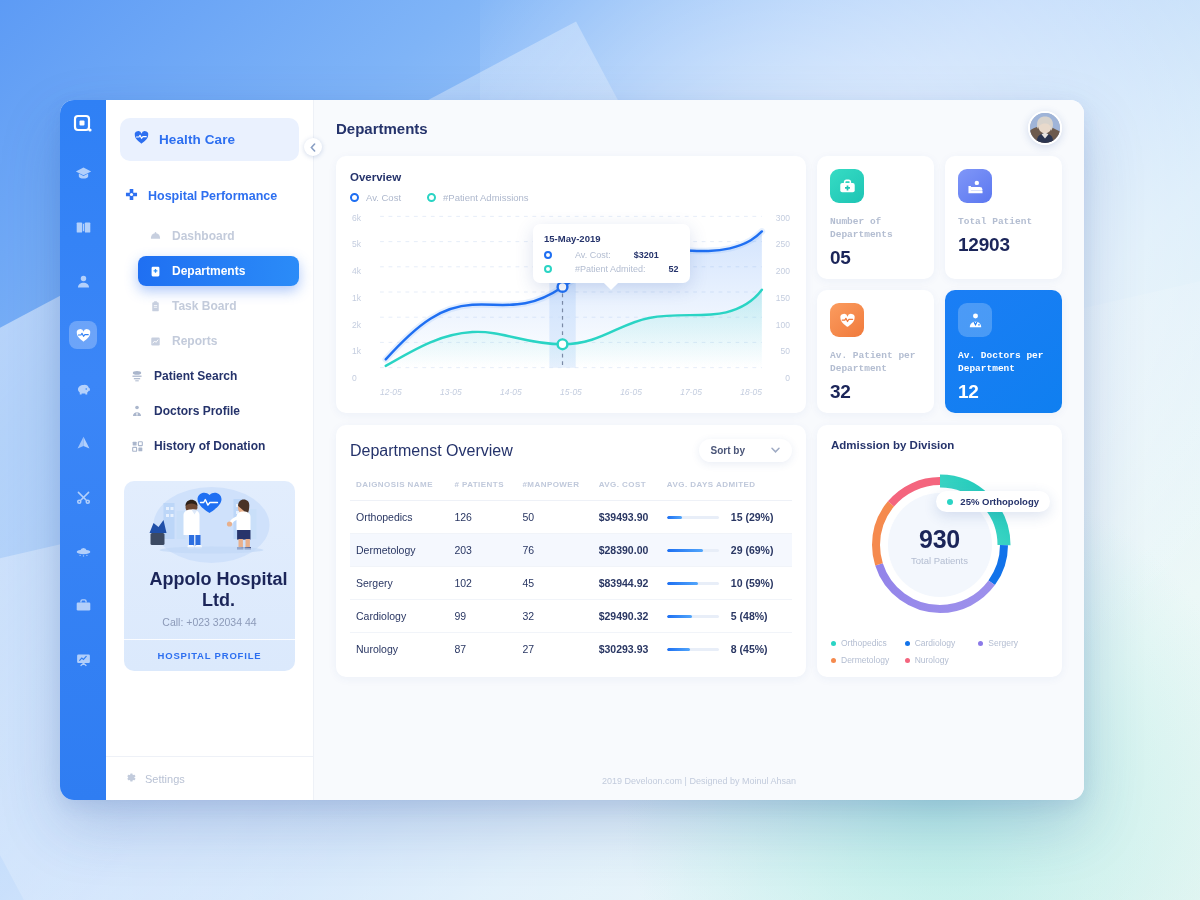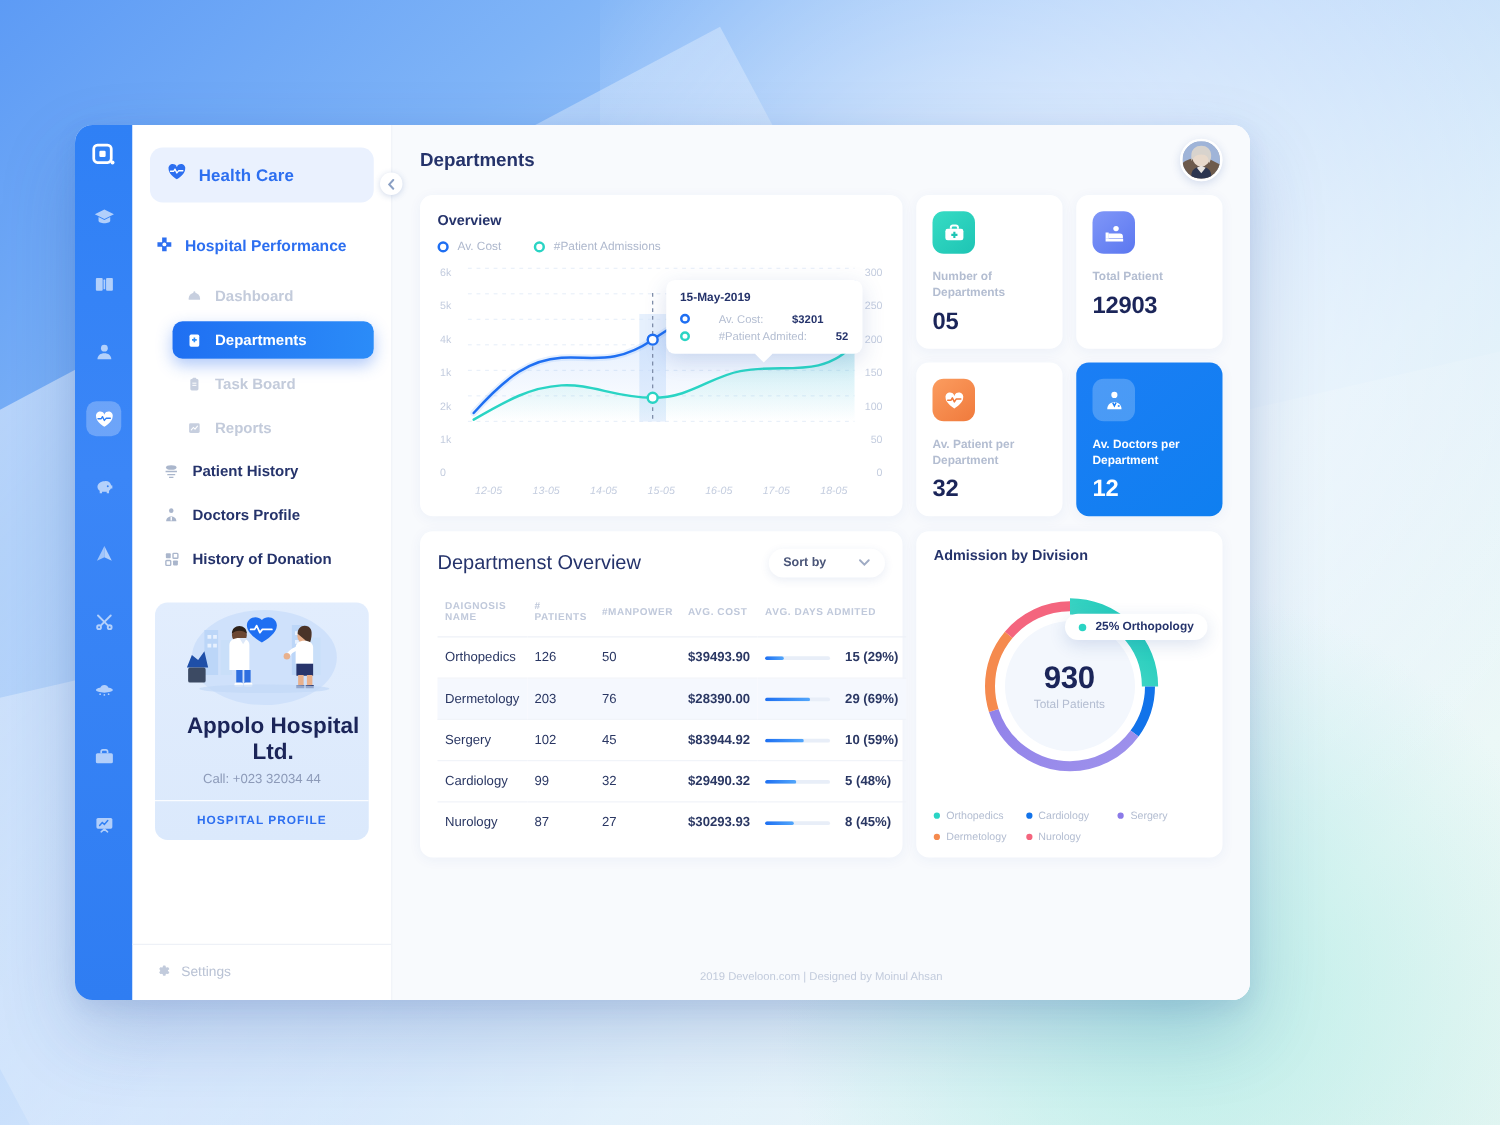--- a/index.html
+++ b/index.html
@@ -32,21 +32,21 @@
     transform: rotate(-13deg);
   }
   .bg-teal {
     position: absolute; right: -120px; bottom: -200px; width: 760px; height: 620px;
     background: radial-gradient(circle at 50% 50%, rgba(167,233,226,.75), rgba(167,233,226,0) 65%);
   }
 
   
   .app {
     position: absolute; left: 60px; top: 100px;
-    width: 940px; height: 700px;
+    width: 1024px; height: 700px;
     border-radius: 14px;
     background: #ffffff;
     box-shadow: 0 26px 60px rgba(40,80,160,.22), 0 6px 18px rgba(40,80,160,.10);
     display: flex; overflow: hidden;
   }
 
   
   .rail {
     width: 46px; flex: 0 0 46px;
     background: linear-gradient(180deg, #2f80f5 0%, #3b86f7 40%, #2f7df2 100%);
@@ -215,21 +215,21 @@
     flex: 0 0 245px; display: grid;
     grid-template-columns: 1fr 1fr; grid-template-rows: 1fr 1fr;
     gap: 11px;
   }
   .stat { padding: 13px 13px 10px 13px; position: relative; }
   .stat-ico {
     width: 34px; height: 34px; border-radius: 9px;
     display: flex; align-items: center; justify-content: center;
     margin-bottom: 12px;
   }
-  .stat-label { font-size: 9.5px; color: #b3bdd1; line-height: 1.38; font-weight: 600; }
+  .stat-label { font-size: 9.5px; color: #b3bdd1; line-height: 1.38; font-weight: 600; font-family: Liberation Mono, monospace; }
   .stat-val { font-size: 19px; font-weight: 700; color: #1b2559; margin-top: 6px; letter-spacing: -.2px; }
   .stat.accent { background: linear-gradient(140deg, #1b7ef5 0%, #0f7ff0 100%); }
   .stat.accent .stat-label { color: #ffffff; }
   .stat.accent .stat-val { color: #ffffff; }
   .stat.accent .stat-ico { background: rgba(255,255,255,.22); }
 
   
   .table-card { flex: 1; padding: 14px 14px 12px 14px; min-width: 0; }
   .tc-head { display: flex; align-items: center; margin-bottom: 11px; }
   .tc-title { font-size: 16px; font-weight: 400; color: #25336b; }
@@ -456,21 +456,21 @@
 
       <div class="nav-item lvl1">
         <span class="ni-ico">
           <svg width="14" height="14" viewBox="0 0 20 20" fill="#aab6cc">
               <ellipse cx="10" cy="5.6" rx="6" ry="2.6"></ellipse>
               <path d="M3.5 9.4h13v1.8h-13z" rx="1"></path>
               <path d="M5.5 13h9v1.7h-9z"></path>
               <path d="M7.5 16.2h5v1.4h-5z"></path>
             </svg>
         </span>
-        <span>Patient History</span>
+        <span>Patient Search</span>
       </div>
 
       <div class="nav-item lvl1">
         <span class="ni-ico">
           <svg width="14" height="14" viewBox="0 0 20 20" fill="#aab6cc">
               <circle cx="10" cy="5" r="2.6"></circle>
               <path d="M4.2 17c0-3.4 2.6-5.3 5.8-5.3s5.8 1.9 5.8 5.3z"></path>
               <path d="M9.2 12.4h1.6v4h-1.6z" fill="#fff"></path>
             </svg>
         </span>

